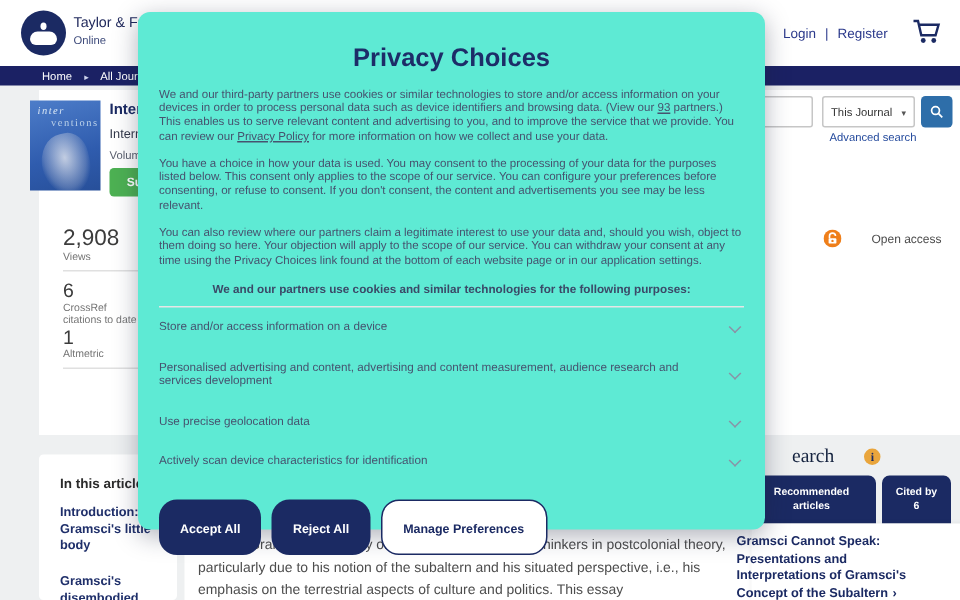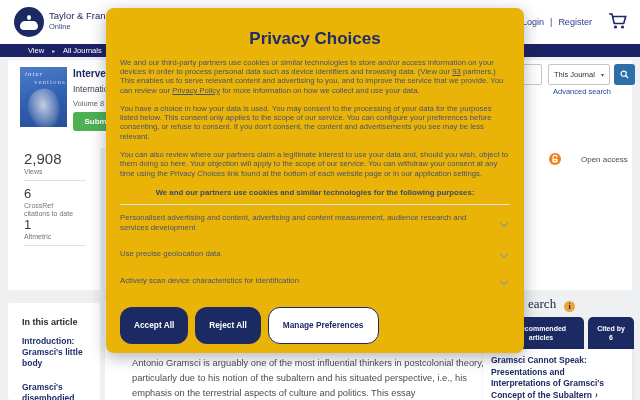--- a/index.html
+++ b/index.html
@@ -19,21 +19,21 @@
   .auth{left:519px;top:17px;font-size:9px;color:#2c3a8c;white-space:nowrap;}
   .auth span{margin:0 3px;}
   .cart{left:608px;top:12px;}
 
   
   .nav{left:0;top:44px;width:640px;height:13px;background:#1b2164;color:#fff;
        font-size:7.5px;line-height:13px;padding-left:28px;box-sizing:border-box;white-space:nowrap;}
   .nav .sep{color:#cfd4ee;font-size:6px;margin:0 6px;}
 
   
-  .card{background:#fff;}
+  .card{background:#fff;margin-left:18px;}
   .card-journal{left:8px;top:60px;width:624px;height:88px;}
   .card-metrics{left:8px;top:148px;width:92px;height:142px;}
   .card-toc{left:8px;top:303px;width:92px;height:97px;border-radius:3px;}
   .card-main{left:105px;top:148px;width:527px;height:142px;}
   .card-body{left:105px;top:300px;width:385px;height:100px;}
   .card-related{left:483px;top:349px;width:149px;height:51px;box-shadow:0 0 4px rgba(0,0,0,.08);}
 
   
   .cover{left:20px;top:67px;width:47px;height:60px;overflow:hidden;
          background:linear-gradient(165deg,#4d7dc9 0%,#2f5cae 60%,#274f99 100%);}
@@ -76,35 +76,35 @@
   
   .toc-h{left:14px;top:14px;font-size:9px;font-weight:bold;color:#2b2b2b;}
   .toc-i1{left:14px;top:33px;width:64px;font-size:8.5px;line-height:11px;font-weight:bold;color:#1f2f6a;}
   .toc-i2{left:14px;top:79px;width:70px;font-size:8.5px;line-height:11px;font-weight:bold;color:#1f2f6a;}
 
   
   .body-txt{left:132px;top:356px;width:362px;font-size:9.3px;line-height:14.8px;color:#4c4c4c;}
 
   
   .rel-h{left:528px;top:296px;font-family:"Liberation Serif",serif;font-size:13px;color:#15233f;
-      display:flex;align-items:flex-end;gap:8px;}
+      display:flex;align-items:center;gap:20px;}
   .coin{display:inline-block;width:11px;height:11px;border-radius:50%;background:#e9a53c;
       color:#1b2a63;font-size:8px;font-weight:bold;text-align:center;line-height:11px;
       font-family:"Liberation Serif",serif;}
   .tab{background:#1b2a63;color:#fff;border:none;border-radius:5px 5px 0 0;
       font-size:7px;font-weight:bold;line-height:9px;text-align:center;
       font-family:"Liberation Sans",sans-serif;}
   .tab-rec{left:498px;top:317px;width:86px;height:32px;}
   .tab-cit{left:588px;top:317px;width:46px;height:32px;}
   .rel-link{left:491px;top:355px;width:134px;font-size:8.5px;line-height:11.5px;
       font-weight:bold;color:#1b2a63;}
   .rel-link .chev{font-weight:bold;margin-left:3px;}
 
   
-  .modal{left:106px;top:8px;width:418px;height:345px;background:#eab308;border-radius:8px;
+  .modal{left:92px;top:8px;width:418px;height:345px;background:#5eead4;border-radius:8px;
       box-shadow:0 4px 16px rgba(30,35,60,.35);box-sizing:border-box;padding:0 14px;z-index:10;}
   .mod-title{margin-top:21px;text-align:center;font-size:17px;font-weight:bold;color:#1d2d68;}
   .mod-p{margin:8.5px 0 0;font-size:7.7px;line-height:9.4px;color:#46536f;}
   .mod-link{text-decoration:underline;color:#46536f;cursor:pointer;}
   .mod-purp-h{margin-top:10px;text-align:center;font-size:7.8px;font-weight:bold;color:#3b4a68;}
   .mod-list{margin-top:7px;border-top:1px solid #e6e6e6;}
   .mod-row{display:flex;align-items:center;justify-content:space-between;
       padding:8.5px 0;font-size:7.8px;line-height:9.5px;color:#46536f;}
   .mod-row .txt{width:368px;}
   .chev-dn{width:5px;height:5px;border-right:1.3px solid #8a93a6;border-bottom:1.3px solid #8a93a6;
@@ -129,21 +129,21 @@
   </div>
   <div class="abs cart">
     <svg width="20" height="18" viewBox="0 0 20 18">
       <path d="M1 2 h3 l2.2 9.5 h9.5 l2-7 H5" fill="none" stroke="#1b2a63" stroke-width="1.6"></path>
       <circle cx="7.5" cy="15" r="1.6" fill="#1b2a63"></circle>
       <circle cx="14.5" cy="15" r="1.6" fill="#1b2a63"></circle>
     </svg>
   </div>
 
   <div class="abs nav">
-    <span>View</span>
+    <span>Home</span>
     <span class="sep">▸</span>
     <span>All Journals</span>
   </div>
 
   <div class="abs card card-journal"></div>
   <div class="abs cover">
     <span class="w1">inter</span>
     <span class="w2">ventions</span>
     <span class="face"></span>
   </div>
@@ -214,20 +214,24 @@
   </div>
 
   <div class="abs modal">
     <div class="mod-title">Privacy Choices</div>
     <p class="mod-p"><span>We and our third-party partners use cookies or similar technologies to store and/or access information on your devices in order to process personal data such as device identifiers and browsing data. (View our </span><span class="mod-link">93</span><span> partners.) This enables us to serve relevant content and advertising to you, and to improve the service that we provide. You can review our </span><span class="mod-link">Privacy Policy</span><span> for more information on how we collect and use your data.</span></p>
     <p class="mod-p">You have a choice in how your data is used. You may consent to the processing of your data for the purposes listed below. This consent only applies to the scope of our service. You can configure your preferences before consenting, or refuse to consent. If you don't consent, the content and advertisements you see may be less relevant.</p>
     <p class="mod-p">You can also review where our partners claim a legitimate interest to use your data and, should you wish, object to them doing so here. Your objection will apply to the scope of our service. You can withdraw your consent at any time using the Privacy Choices link found at the bottom of each website page or in our application settings.</p>
     <div class="mod-purp-h">We and our partners use cookies and similar technologies for the following purposes:</div>
     <div class="mod-list">
       <div class="mod-row">
+        <span class="txt">Store and/or access information on a device</span>
+        <span class="chev-dn"></span>
+      </div>
+      <div class="mod-row">
         <span class="txt">Personalised advertising and content, advertising and content measurement, audience research and services development</span>
         <span class="chev-dn"></span>
       </div>
       <div class="mod-row">
         <span class="txt">Use precise geolocation data</span>
         <span class="chev-dn"></span>
       </div>
       <div class="mod-row">
         <span class="txt">Actively scan device characteristics for identification</span>
         <span class="chev-dn"></span>

